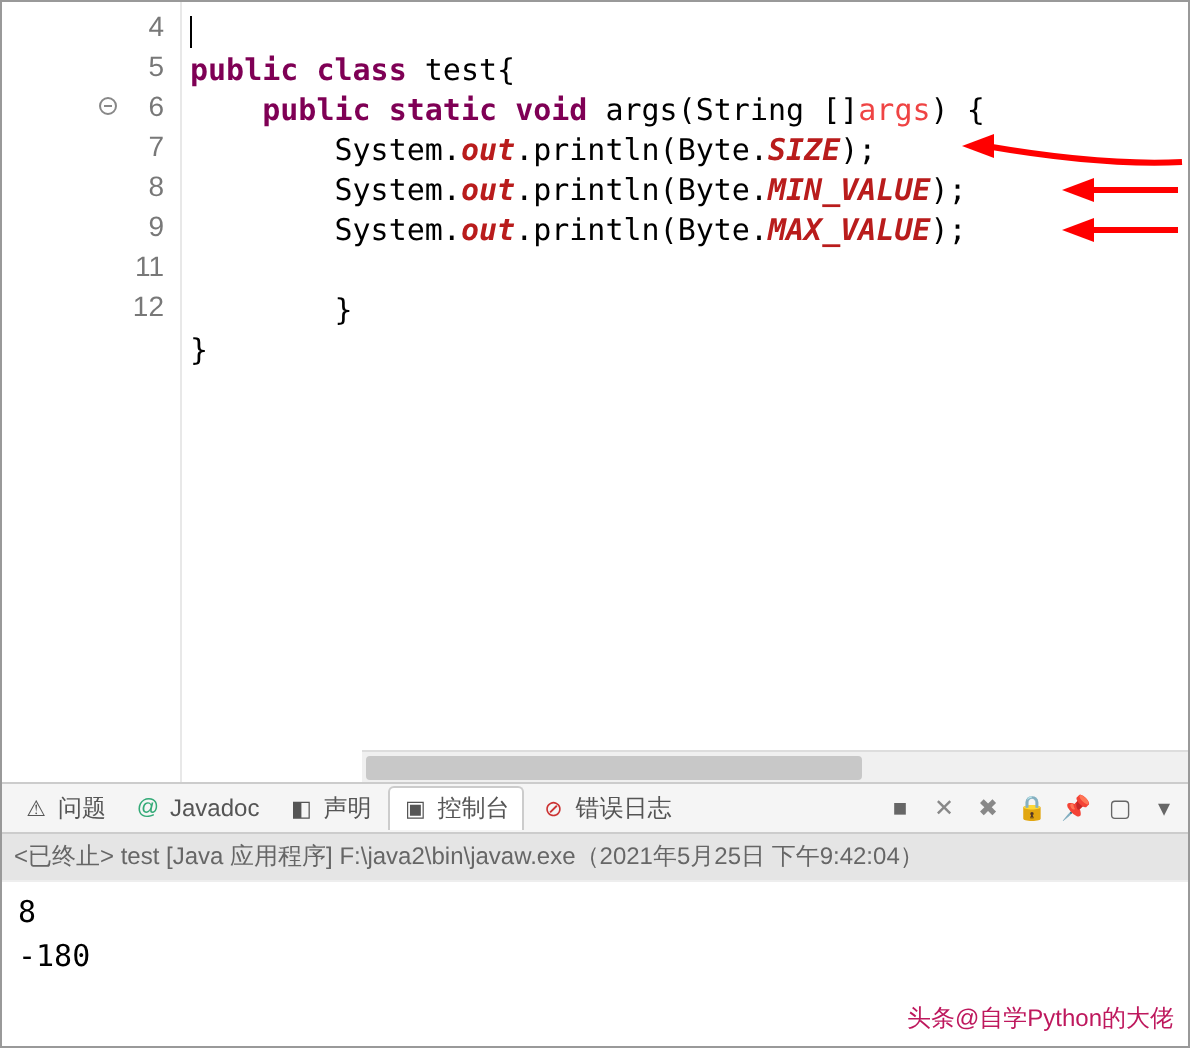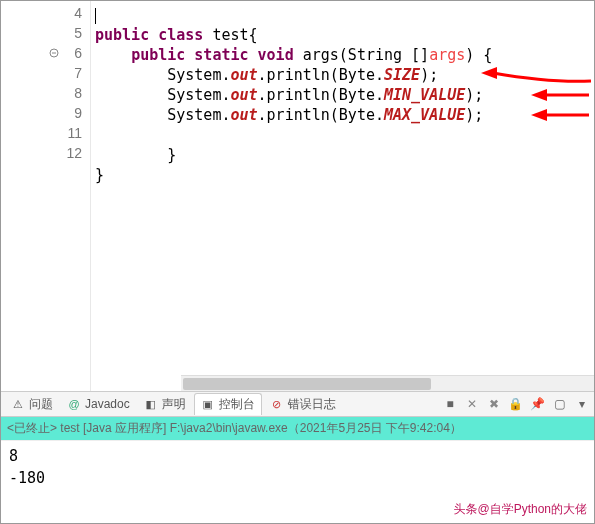--- a/index.html
+++ b/index.html
@@ -19,21 +19,21 @@
 .scrollbar-h::before { content: ''; position: absolute; left: 2px; width: 60%; height: 12px; top: 2px; background: #c8c8c8; border-radius: 2px; }
 .arrow-red { position: absolute; pointer-events: none; }
 .arrow-body { stroke: #ff0000; stroke-width: 3; fill: none; }
 .arrow-head { fill: #ff0000; }
 .tabs-bar { height: 26px; background: #f5f5f5; border-top: 1px solid #ccc; border-bottom: 1px solid #ccc; display: flex; align-items: center; padding: 0 4px; gap: 2px; }
 .tab { display: flex; align-items: center; gap: 4px; padding: 2px 6px; font-size: 12px; color: #555; border-radius: 3px 3px 0 0; }
 .tab.active { background: #fff; border: 1px solid #ccc; border-bottom: none; }
 .tab-icon { width: 14px; height: 14px; display: inline-flex; align-items: center; justify-content: center; font-size: 11px; }
 .toolbar-right { margin-left: auto; display: flex; gap: 6px; align-items: center; }
 .tool-btn { width: 16px; height: 16px; display: inline-flex; align-items: center; justify-content: center; color: #666; font-size: 12px; cursor: pointer; }
-.console-header { padding: 3px 6px; background: #5eead4; color: #666; font-size: 12px; border-bottom: 1px solid #eee; }
+.console-header { padding: 3px 6px; background: #e5e5e5; color: #666; font-size: 12px; border-bottom: 1px solid #eee; }
 .console-output { padding: 4px 8px; font-family: Consolas, Monaco, monospace; font-size: 15px; background: #fff; }
 .console-line { line-height: 22px; }
 .watermark { position: absolute; right: 8px; bottom: 6px; color: #be185d; font-size: 12px; }
 </style>
 </head>
 <body>
 
 <div class="editor-area">
   <div class="gutter">
     <div class="gutter-line">4</div>

